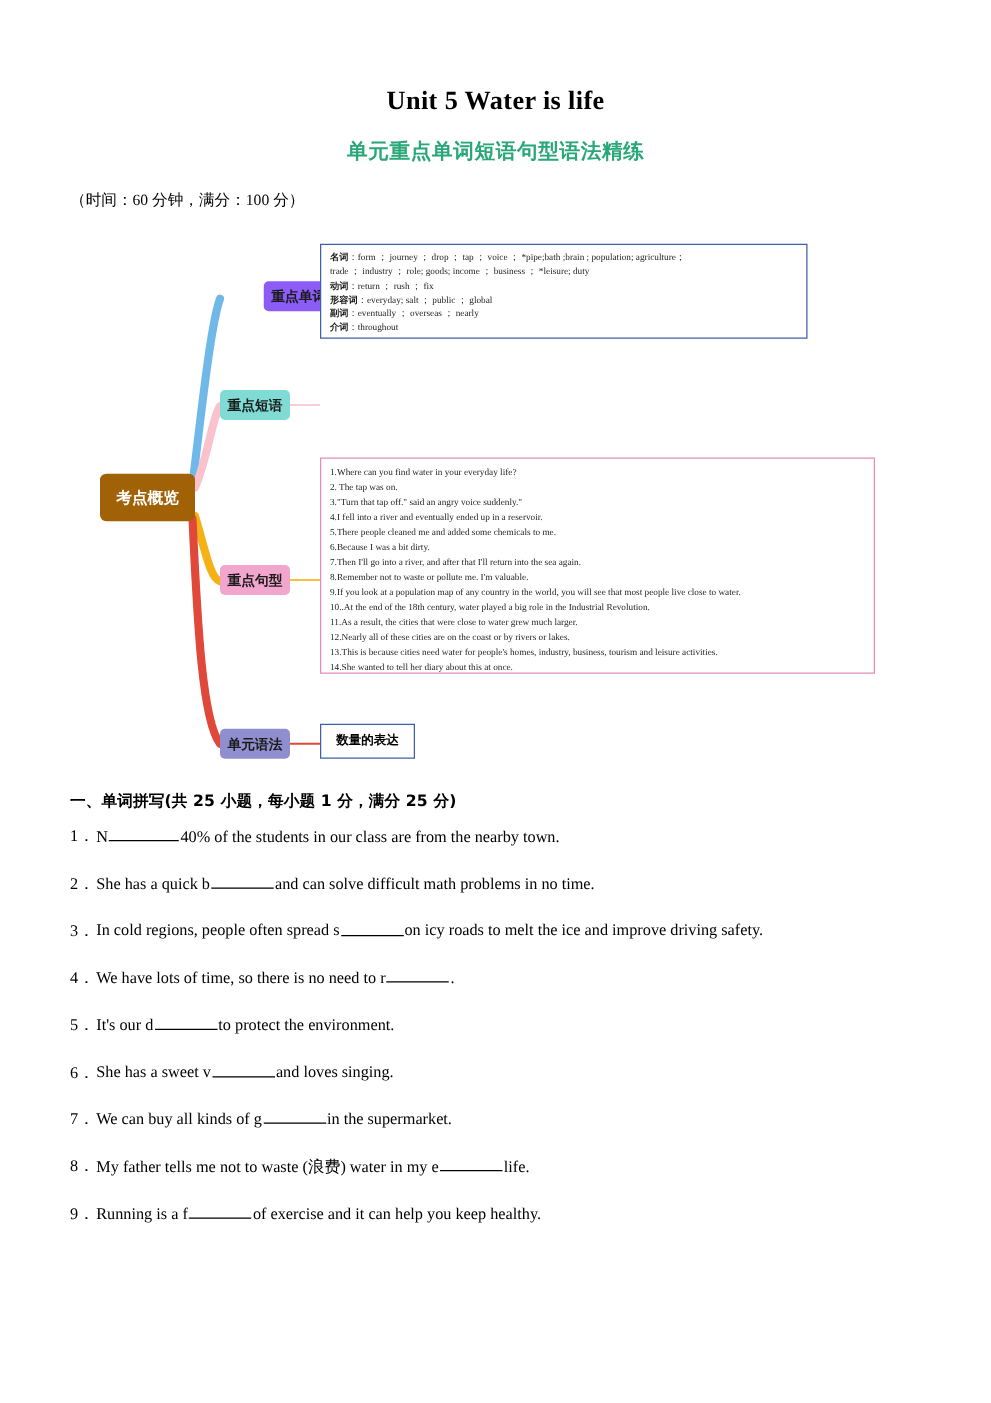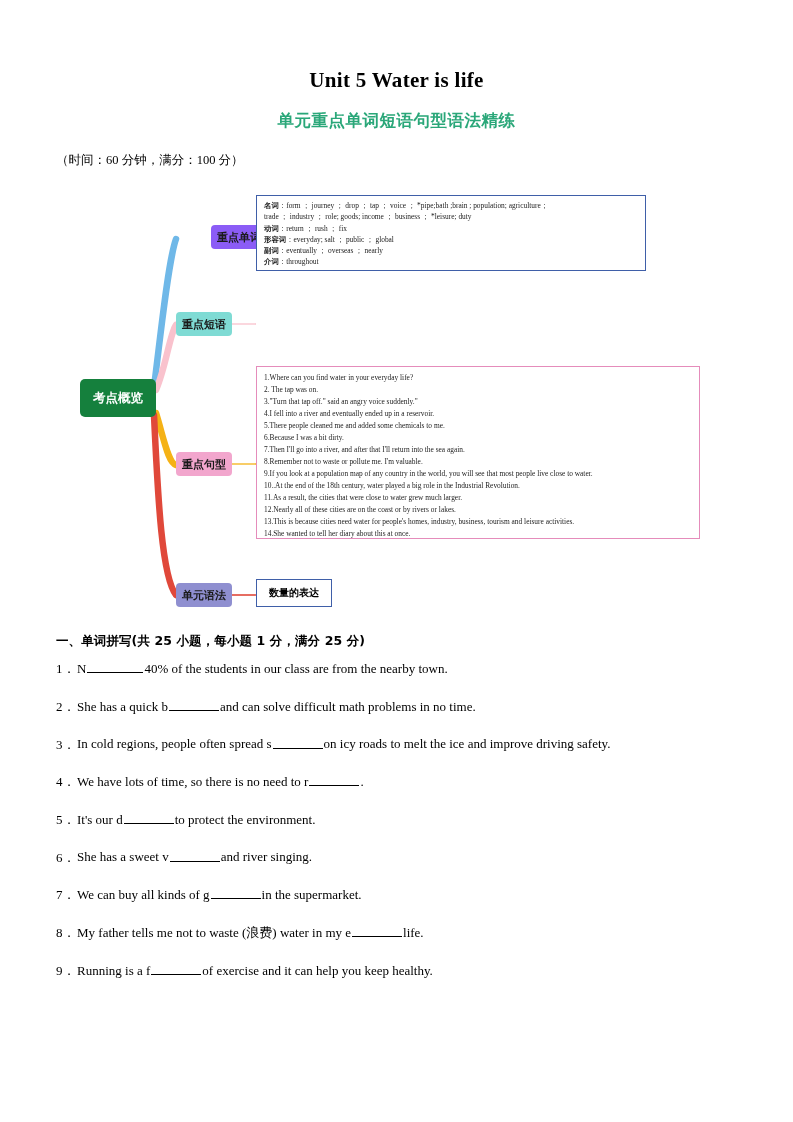--- a/index.html
+++ b/index.html
@@ -77,21 +77,21 @@
     align-items: center;
     justify-content: center;
     line-height: 1;
     white-space: nowrap;
   }
   .node-root {
     left: 32px;
     top: 188px;
     width: 76px;
     height: 38px;
-    background: #15803d;
+    background: #a16207;
     color: #ffffff;
     font-size: 12.5px;
     border-radius: 5px;
   }
   .node-branch {
     width: 56px;
     height: 24px;
     font-size: 11px;
     color: #1a1a1a;
     border-radius: 4px;
@@ -260,21 +260,21 @@
     <p class="q"><span class="num">1．</span><span>N</span><span class="blank b-long"></span><span>40% of the students in our class are from the nearby town.</span><span></span></p>
 
     <p class="q"><span class="num">2．</span><span>She has a quick b</span><span class="blank b-mid"></span><span>and can solve difficult math problems in no time.</span><span></span></p>
 
     <p class="q"><span class="num">3．</span><span>In cold regions, people often spread s</span><span class="blank b-mid"></span><span>on icy roads to melt the ice and improve driving safety.</span><span></span></p>
 
     <p class="q"><span class="num">4．</span><span>We have lots of time, so there is no need to r</span><span class="blank b-mid"></span><span></span><span>.</span></p>
 
     <p class="q"><span class="num">5．</span><span>It's our d</span><span class="blank b-mid"></span><span>to protect the environment.</span><span></span></p>
 
-    <p class="q"><span class="num">6．</span><span>She has a sweet v</span><span class="blank b-mid"></span><span>and river singing.</span><span></span></p>
+    <p class="q"><span class="num">6．</span><span>She has a sweet v</span><span class="blank b-mid"></span><span>and loves singing.</span><span></span></p>
 
     <p class="q"><span class="num">7．</span><span>We can buy all kinds of g</span><span class="blank b-mid"></span><span>in the supermarket.</span><span></span></p>
 
     <p class="q"><span class="num">8．</span><span>My father tells me not to waste (浪费) water in my e</span><span class="blank b-mid"></span><span>life.</span><span></span></p>
 
     <p class="q"><span class="num">9．</span><span>Running is a f</span><span class="blank b-mid"></span><span>of exercise and it can help you keep healthy.</span><span></span></p>
 
   </div>
 
 </div>

